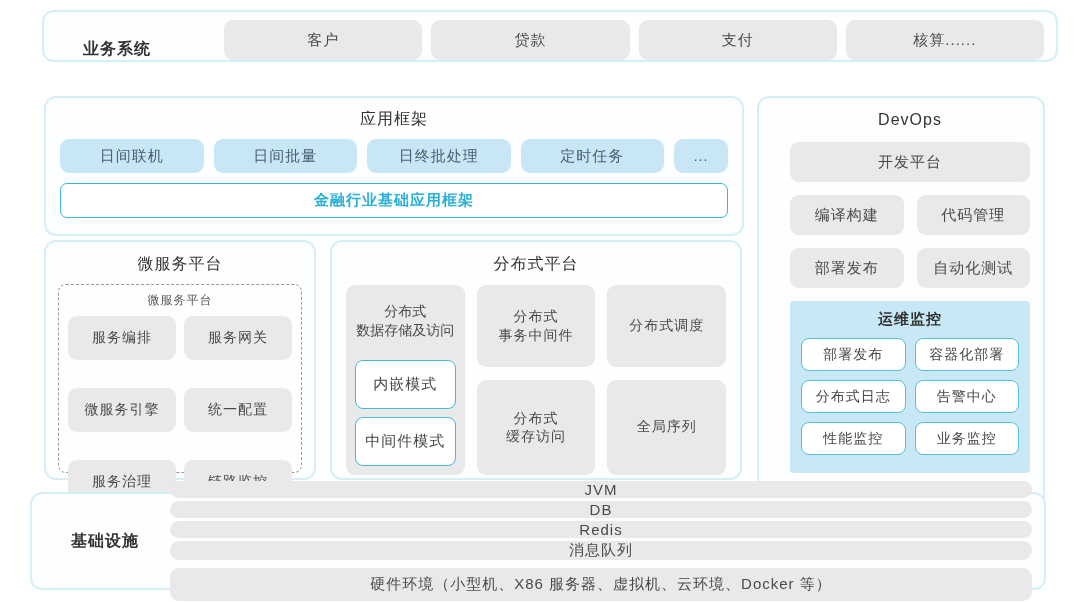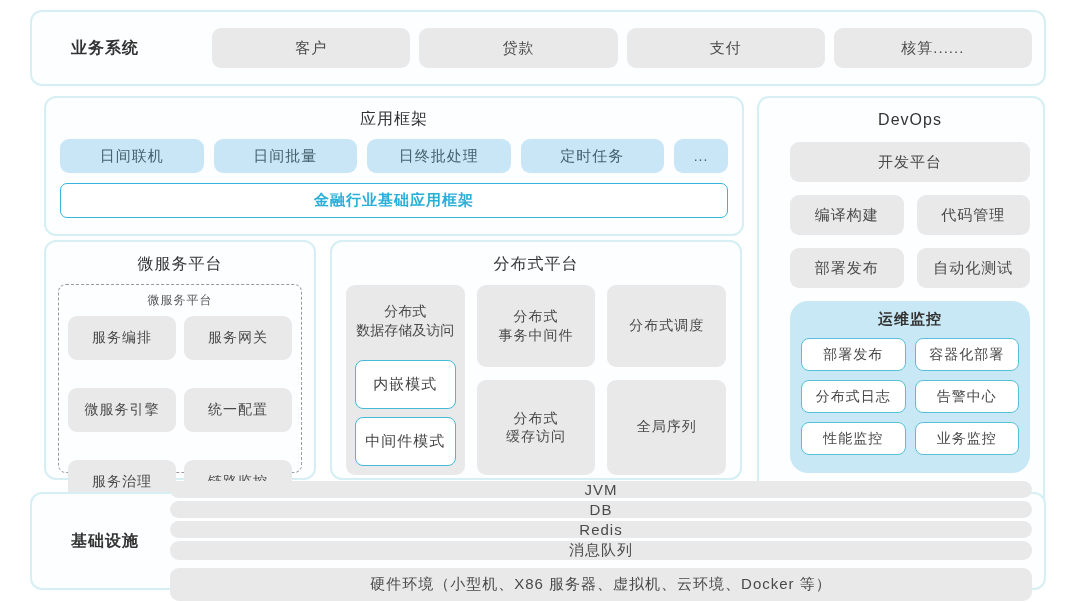--- a/index.html
+++ b/index.html
@@ -27,22 +27,22 @@
   }
   .chip-blue { background:#c9e6f7; color:#45616e; }
   .chip-outline {
     background:#ffffff; border:1px solid #45b9d6; border-radius:8px;
     display:flex; align-items:center; justify-content:center;
     color:#474747; font-size:15px; letter-spacing:1px;
   }
   .pre { white-space:pre-line; text-align:center; line-height:1.35; }
 
   
-  #business { left:30px; top:10px; width:1016px; height:76px;
-    display:flex; align-items:center; padding:0 12px 0 8px; gap:8px; }
+  #business { left:42px; top:10px; width:1016px; height:52px;
+    display:flex; align-items:flex-end; padding:0 12px 0 8px; gap:8px; }
   #business .chips { flex:1; display:flex; gap:9px; margin-left:34px; }
   #business .chip { flex:1; height:40px; }
 
   
   #appfw { left:44px; top:96px; width:700px; height:140px; padding-top:11px; }
   #appfw .row { display:flex; gap:10px; margin:9px 14px 0; }
   #appfw .chip { flex:1; height:34px; }
   #appfw .chip.dots { flex:0 0 54px; font-size:14px; }
   #appfw .banner {
     margin:10px 14px 0; height:35px; background:#fff;
@@ -51,21 +51,21 @@
     color:#29afd8; font-size:15px; font-weight:700; letter-spacing:1px;font-family:Liberation Serif, serif;
   }
 
   
   #devops { left:757px; top:96px; width:288px; height:489px; padding-top:13px;padding-left:18px; }
   #devops .platform { margin:13px 13px 0; height:40px; }
   #devops .grid2 { display:grid; grid-template-columns:1fr 1fr; gap:13px;
     margin:13px 13px 0; }
   #devops .grid2 .chip { height:40px; }
   #devops .monitor {
-    margin:13px 13px 12px; background:#c8e8f6; border-radius:18px;
+    margin:13px 13px 12px; background:#c8e8f6; border-radius:4px;
     padding:9px 11px 11px; height:172px;
   }
   #devops .monitor .m-title { text-align:center; font-size:15px;
     font-weight:700; color:#333; letter-spacing:1px; margin-bottom:9px; }
   #devops .monitor .m-grid { display:grid; grid-template-columns:1fr 1fr;
     gap:9px 9px; }
   #devops .monitor .chip-outline { height:33px; font-size:14px;
     border-color:#57c0d6; border-radius:8px; }
 
   

